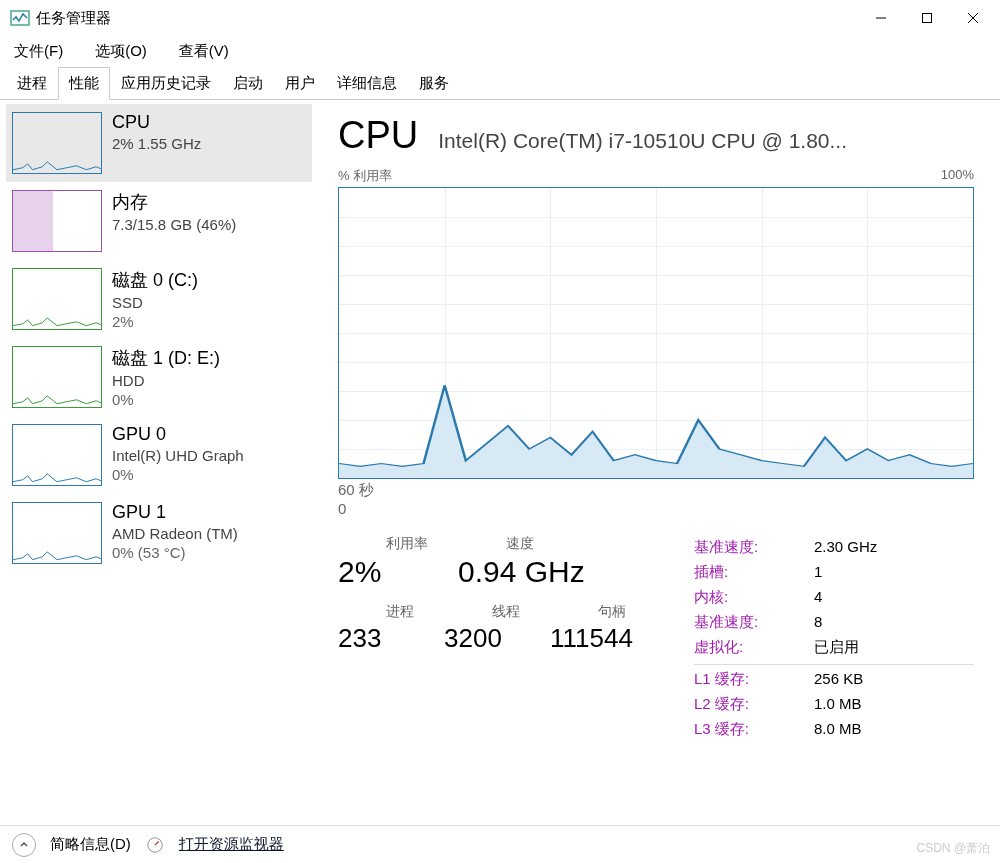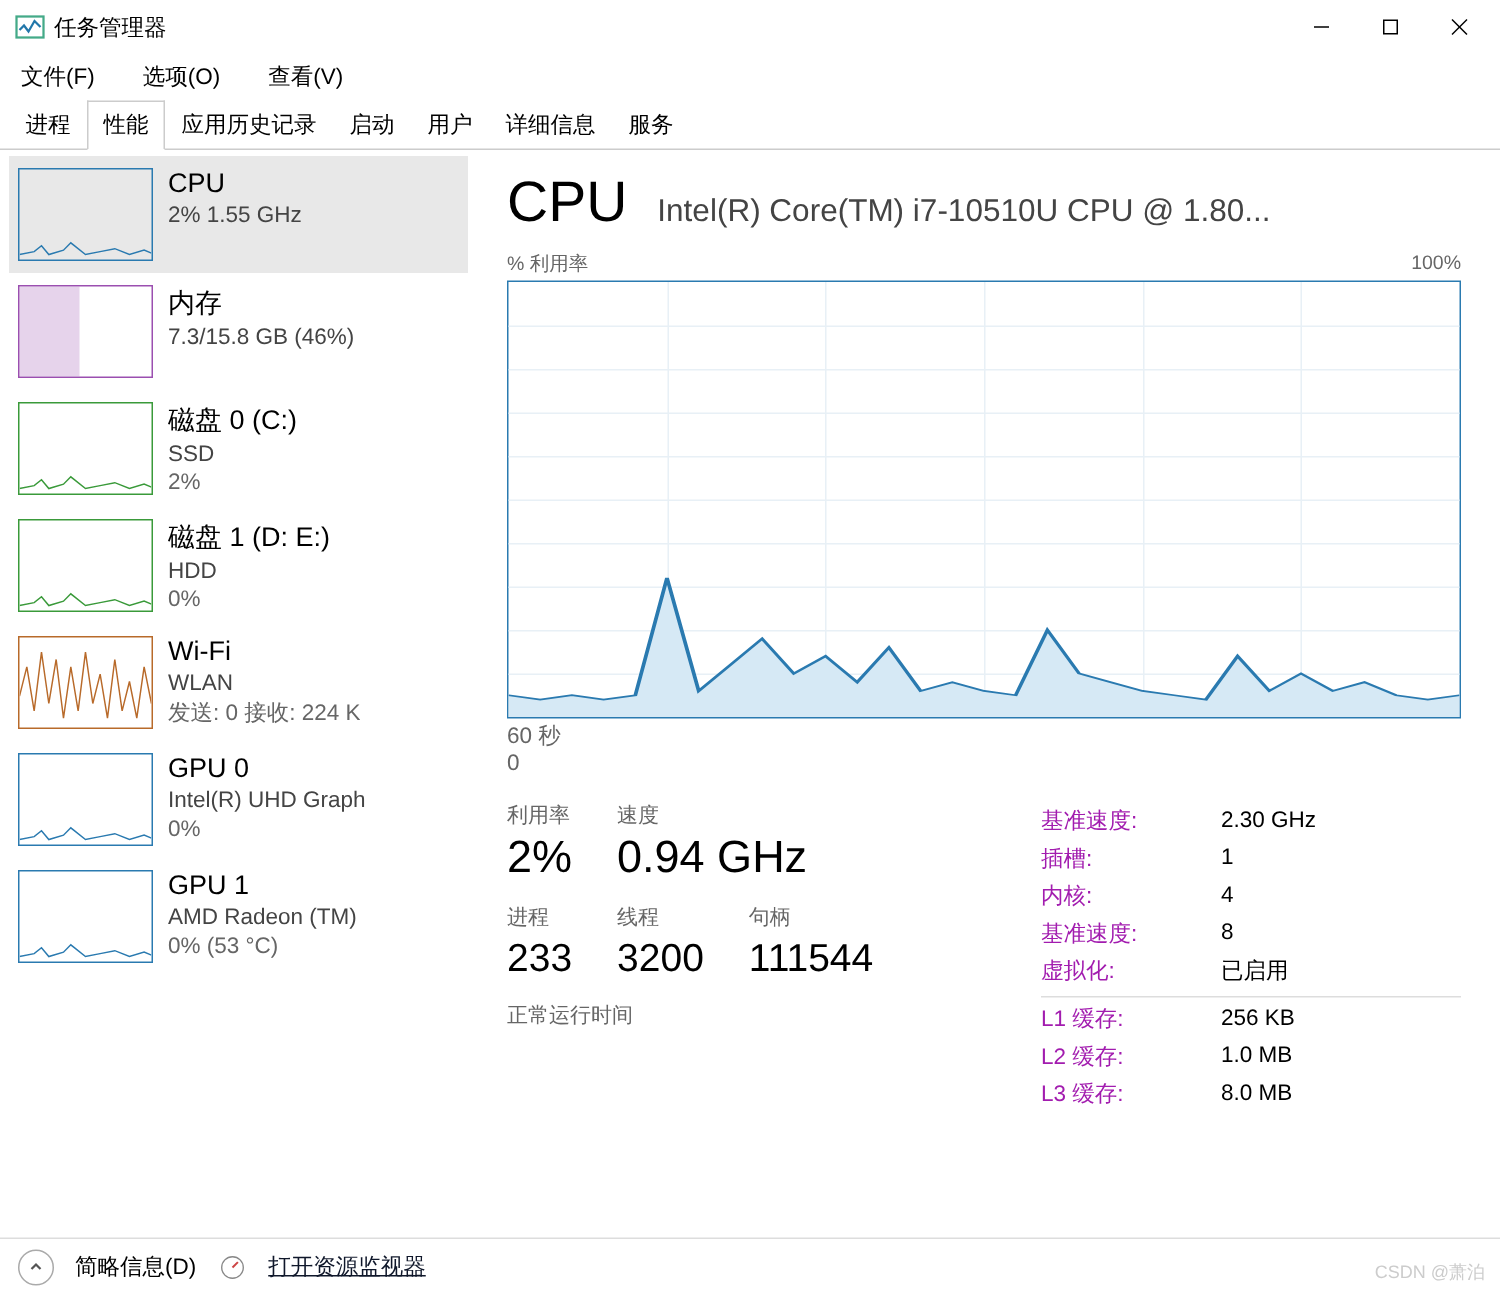--- a/index.html
+++ b/index.html
@@ -43,21 +43,21 @@
 .chart-labels { display: flex; justify-content: space-between; font-size: 13px; color: #666; margin-bottom: 2px; }
 .chart { width: 100%; height: 292px; border: 1px solid #2a7ab0; position: relative; background: #fff; }
 .chart .grid-h { position: absolute; left: 0; right: 0; border-top: 1px solid #e8f0f6; }
 .chart .grid-v { position: absolute; top: 0; bottom: 0; border-left: 1px solid #e8f0f6; }
 .chart svg { position: absolute; inset: 0; width: 100%; height: 100%; }
 .chart-bottom { display: flex; justify-content: space-between; font-size: 15px; color: #666; margin-top: 2px; flex-direction: column; }
 
 .stats { display: flex; gap: 40px; margin-top: 18px; }
 .stats-left { flex: 1; }
 .stat-row { display: flex; gap: 30px; margin-bottom: 14px; }
-.stat-block .lbl { font-size: 14px; color: #666; margin-bottom: 2px; }
+.stat-block .lbl { font-size: 14px; color: #666; margin-bottom: 2px; margin-left: 48px; }
 .stat-block .val { font-size: 30px; }
 .stat-block .val-med { font-size: 26px; }
 .uptime .lbl { font-size: 14px; color: #666; }
 .uptime .val { font-size: 26px; margin-top: 2px; }
 
 .stats-right { width: 280px; font-size: 15px; }
 .spec-row { display: flex; padding: 3px 0; }
 .spec-row .k { width: 120px; color: #a21caf; }
 .spec-hr { border: none; border-top: 1px solid #ddd; margin: 4px 0 2px; }
 
@@ -154,32 +154,20 @@
       <div class="side-item">
     <div class="side-thumb" style="border-color:#3a9a3a">
           <svg class="thumb-line" viewBox="0 0 90 62" preserveAspectRatio="none">
             <polyline points="0,58 10,56 15,52 20,58 30,55 35,50 45,58 55,56 65,54 75,58 85,55 90,57" fill="none" stroke="#3a9a3a" stroke-width="1"></polyline>
           </svg>
         </div>
     <div class="side-info">
       <div class="name">磁盘 1 (D: E:)</div>
       <div class="sub">HDD</div>
       <div class="sub2">0%</div>
-    </div>
-      </div>
-      <div class="side-item">
-    <div class="side-thumb" style="border-color:#b86a2a">
-          <svg class="thumb-line" viewBox="0 0 90 62" preserveAspectRatio="none">
-            <polyline points="0,40 5,20 10,50 15,10 20,45 25,15 30,55 35,20 40,50 45,10 50,45 55,25 60,55 65,15 70,50 75,30 80,55 85,20 90,45" fill="none" stroke="#b86a2a" stroke-width="1"></polyline>
-          </svg>
-        </div>
-    <div class="side-info">
-      <div class="name">Wi-Fi</div>
-      <div class="sub">WLAN</div>
-      <div class="sub2">发送: 0  接收: 224 K</div>
     </div>
       </div>
       <div class="side-item">
     <div class="side-thumb" style="border-color:#2a7ab0">
           <svg class="thumb-line" viewBox="0 0 90 62" preserveAspectRatio="none">
             <polyline points="0,58 10,56 15,52 20,58 30,55 35,50 45,58 55,56 65,54 75,58 85,55 90,57" fill="none" stroke="#2a7ab0" stroke-width="1"></polyline>
           </svg>
         </div>
     <div class="side-info">
       <div class="name">GPU 0</div>
@@ -256,21 +244,20 @@
           <div class="stat-block">
               <div class="lbl">线程</div>
               <div class="val-med">3200</div>
             </div>
           <div class="stat-block">
               <div class="lbl">句柄</div>
               <div class="val-med">111544</div>
             </div>
         </div>
         <div class="uptime">
-            <div class="lbl">正常运行时间</div>
           </div>
       </div>
       <div class="stats-right">
         <div class="spec-row">
             <span class="k">基准速度:</span>
             <span>2.30 GHz</span>
           </div>
         <div class="spec-row">
             <span class="k">插槽:</span>
             <span>1</span>

